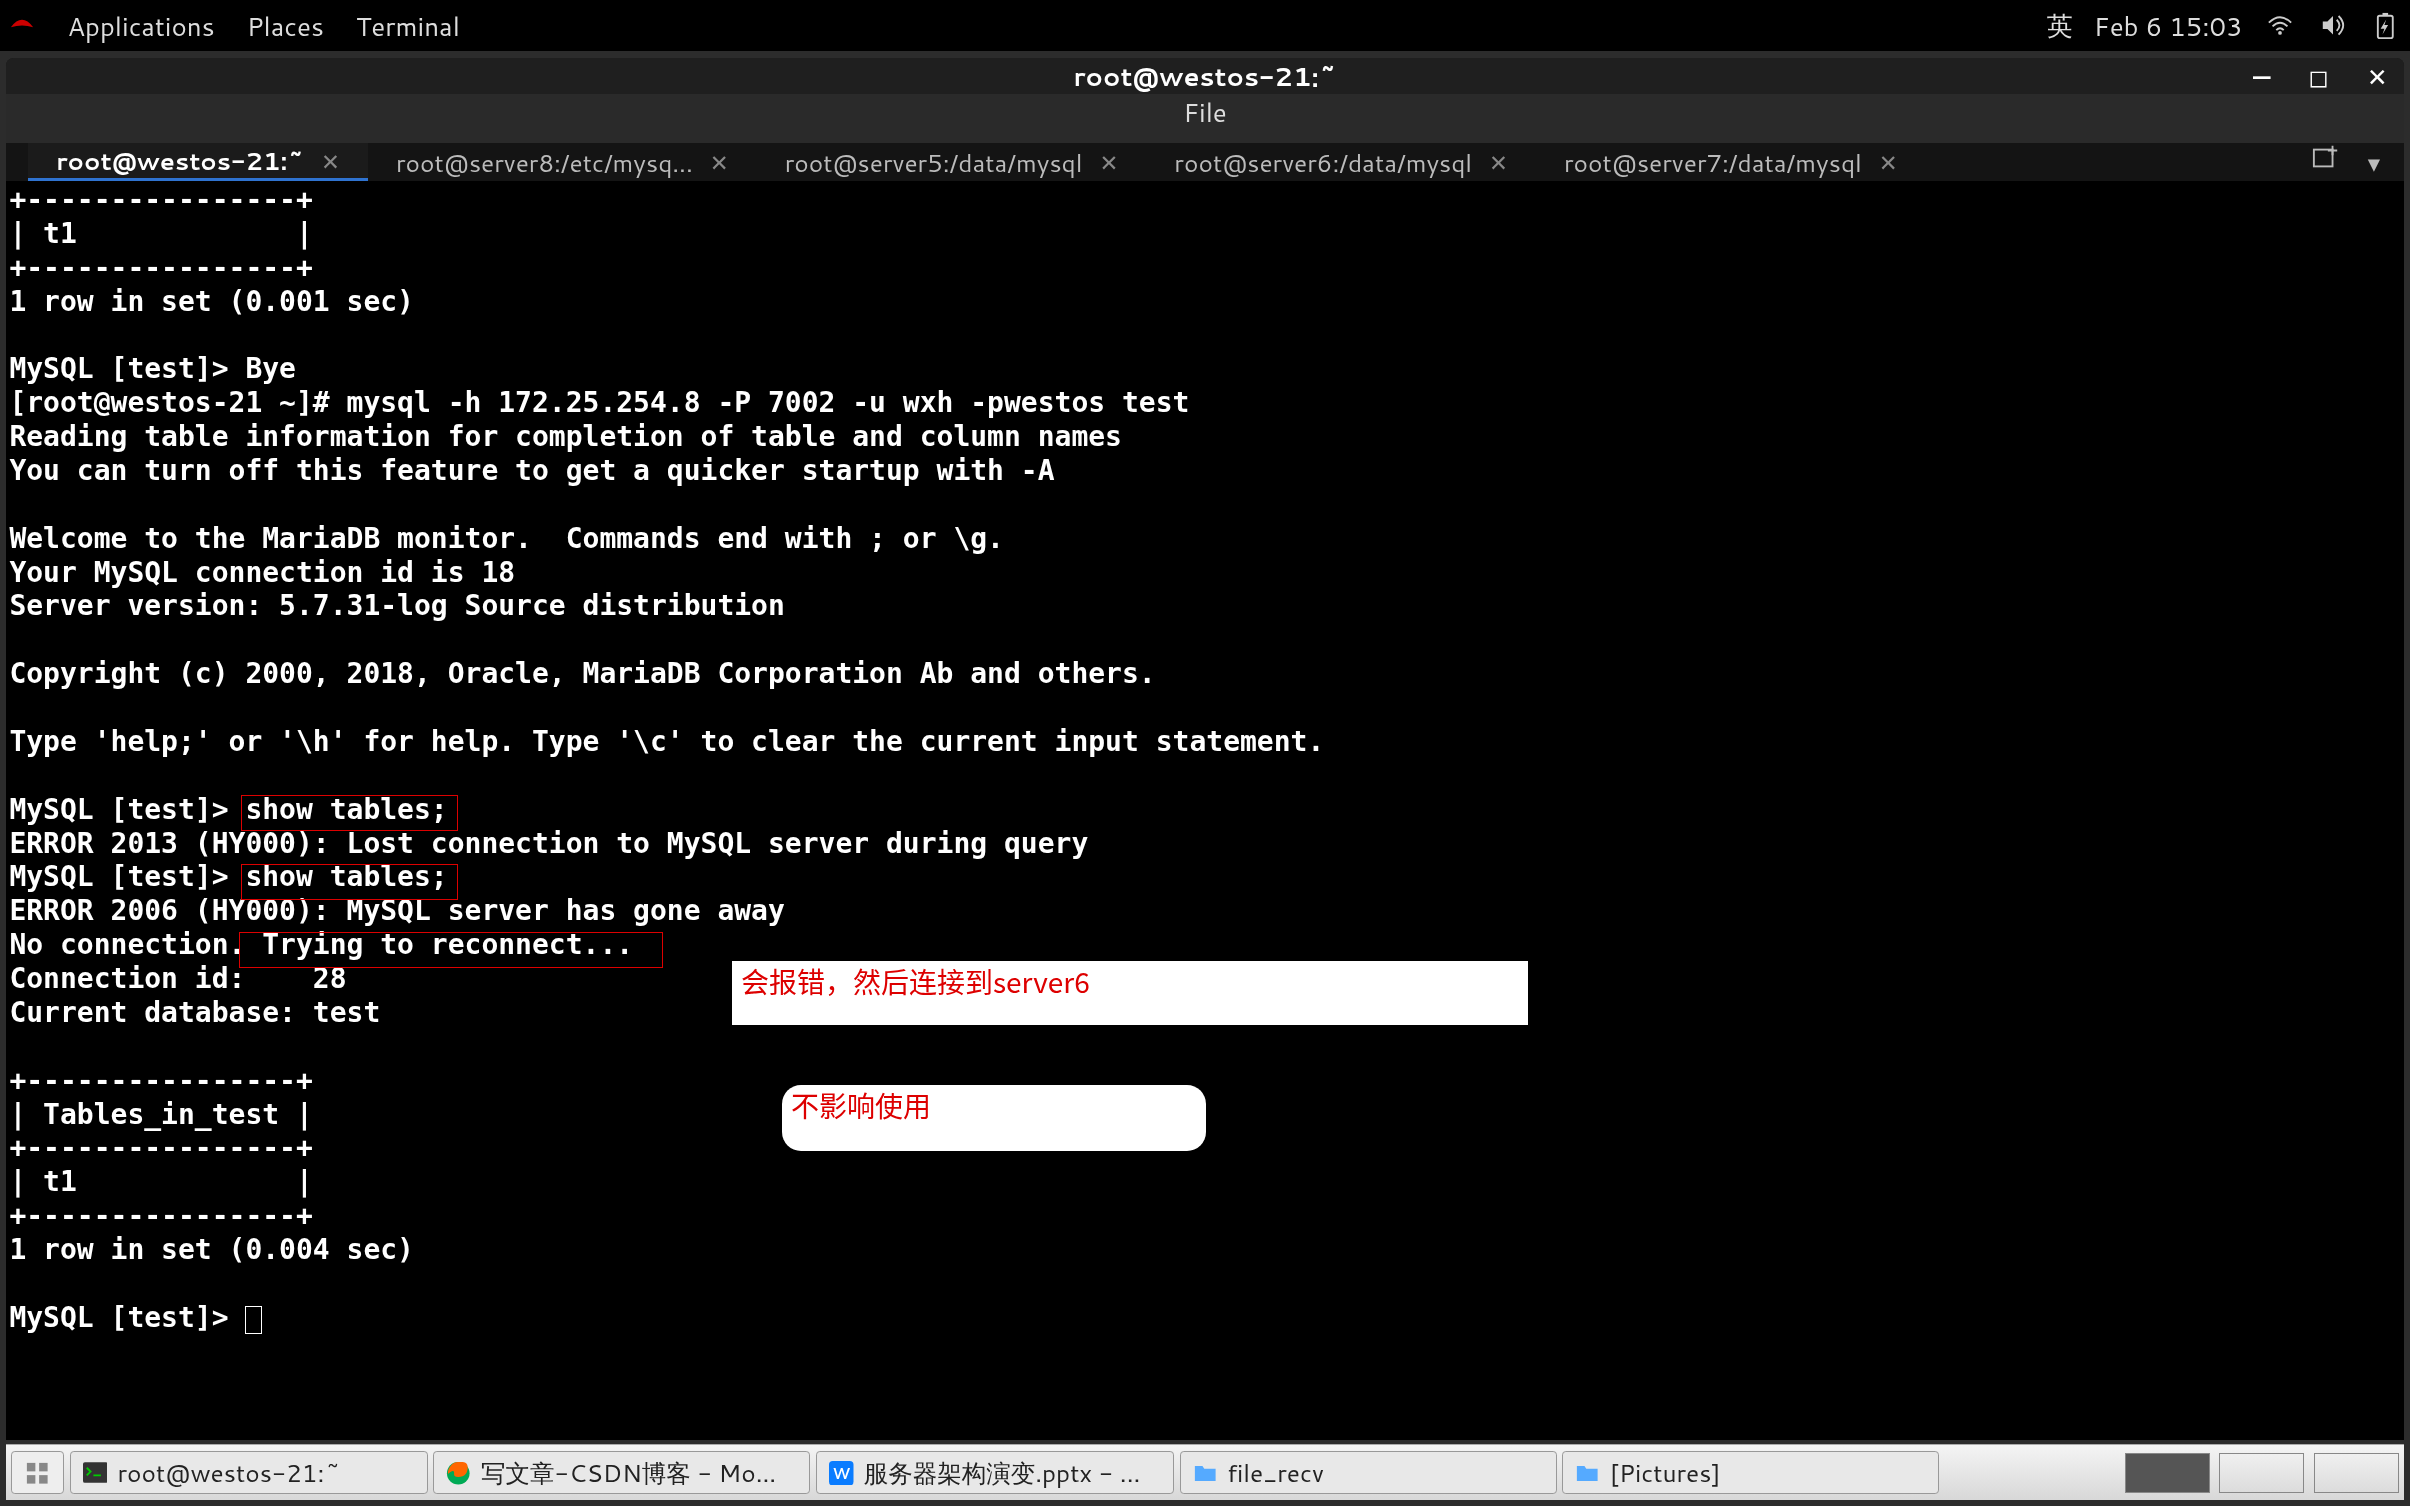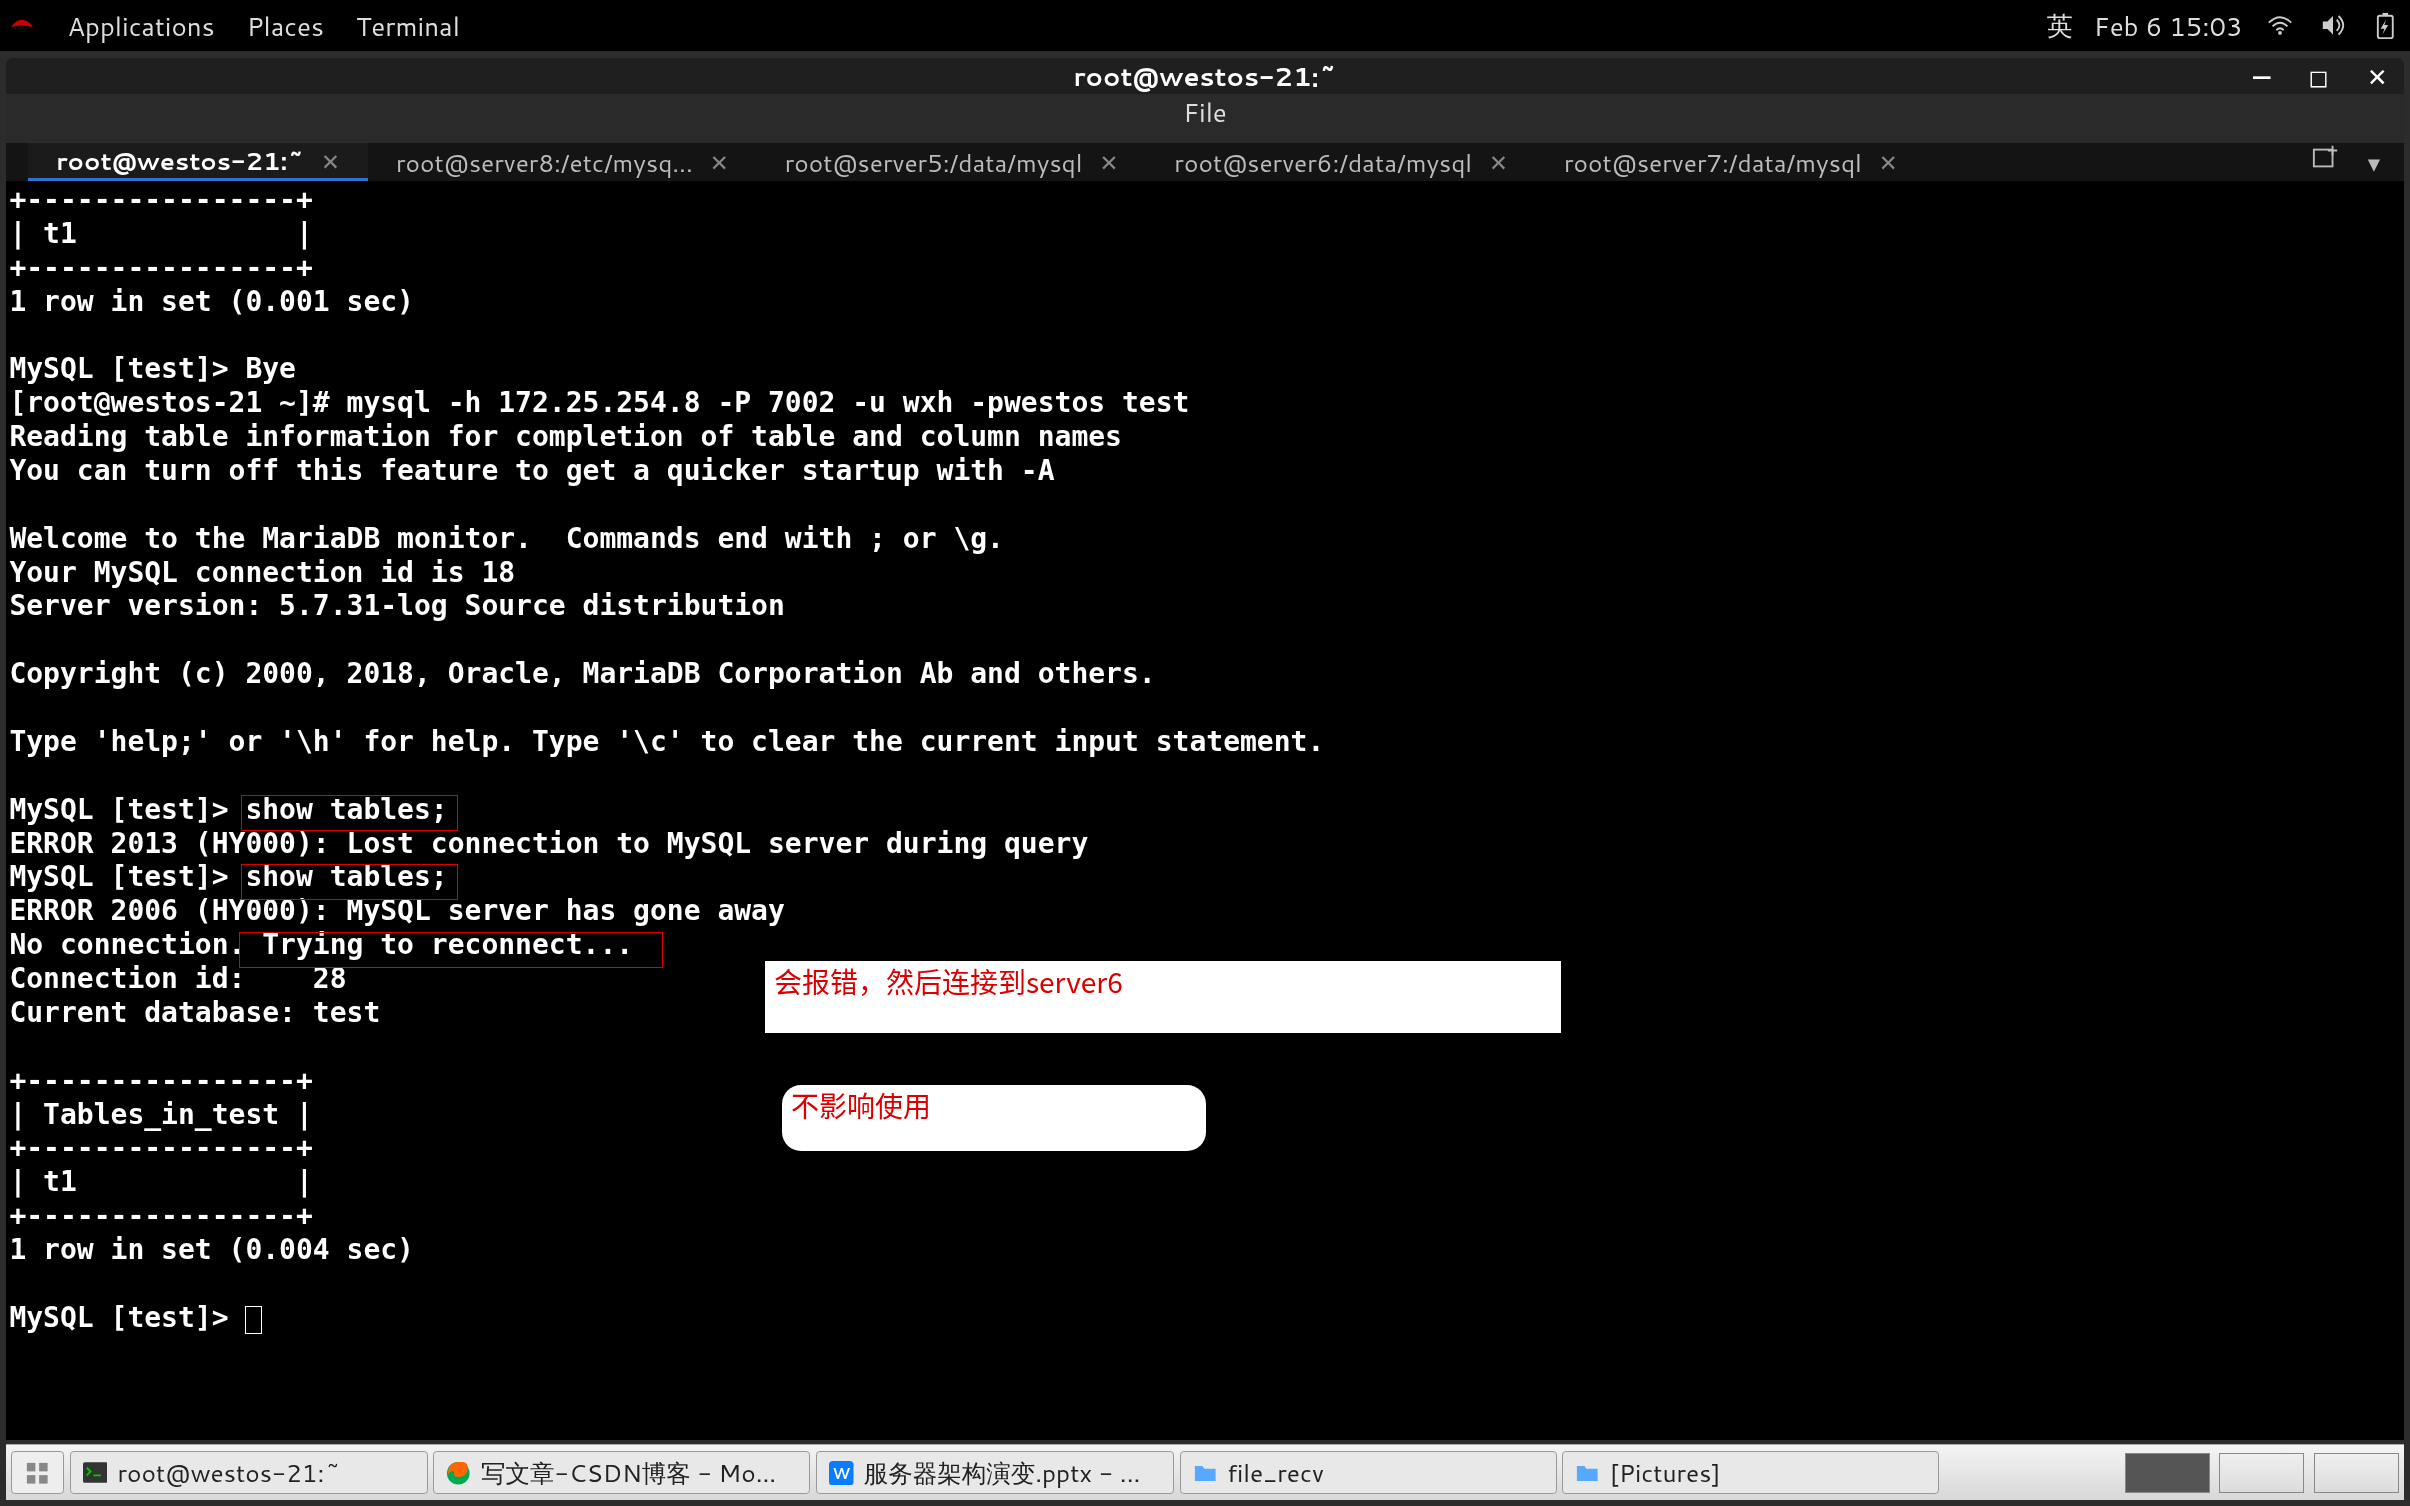--- a/index.html
+++ b/index.html
@@ -255,21 +255,21 @@
       <span>▾</span>
     </div>
   </div>
 
   <div class="term" id="term"><div>+----------------+</div><div>| t1             |</div><div>+----------------+</div><div>1 row in set (0.001 sec)</div><div>&nbsp;</div><div>MySQL [test]&gt; Bye</div><div>[root@westos-21 ~]# mysql -h 172.25.254.8 -P 7002 -u wxh -pwestos test</div><div>Reading table information for completion of table and column names</div><div>You can turn off this feature to get a quicker startup with -A</div><div>&nbsp;</div><div>Welcome to the MariaDB monitor.  Commands end with ; or \g.</div><div>Your MySQL connection id is 18</div><div>Server version: 5.7.31-log Source distribution</div><div>&nbsp;</div><div>Copyright (c) 2000, 2018, Oracle, MariaDB Corporation Ab and others.</div><div>&nbsp;</div><div>Type 'help;' or '\h' for help. Type '\c' to clear the current input statement.</div><div>&nbsp;</div><div>MySQL [test]&gt; show tables;</div><div>ERROR 2013 (HY000): Lost connection to MySQL server during query</div><div>MySQL [test]&gt; show tables;</div><div>ERROR 2006 (HY000): MySQL server has gone away</div><div>No connection. Trying to reconnect...</div><div>Connection id:    28</div><div>Current database: test</div><div>&nbsp;</div><div>+----------------+</div><div>| Tables_in_test |</div><div>+----------------+</div><div>| t1             |</div><div>+----------------+</div><div>1 row in set (0.004 sec)</div><div>&nbsp;</div><div>MySQL [test]&gt; <span class="cursor"></span></div>
     
     
     <div class="redbox" style="left:235px; top:614px; width:217px; height:36px;"></div>
     <div class="redbox" style="left:235px; top:683px; width:217px; height:36px;"></div>
     <div class="redbox" style="left:233px; top:751px; width:424px; height:36px;"></div>
-    <div class="whitebox" style="left:759px; top:780px; width:796px; height:72px;"><span>会报错，然后连接到server6</span></div>
+    <div class="whitebox" style="left:726px; top:780px; width:796px; height:64px;"><span>会报错，然后连接到server6</span></div>
     <div class="whitebox" style="left:776px; top:904px; width:424px; height:66px;border-radius:19px;"><span>不影响使用</span></div>
   </div>
 </div>
 
 <div class="taskbar">
   <div class="task-corner">
     <svg width="24.5" height="24.5" viewBox="0 0 26 26">
         <rect x="2" y="2" width="9" height="9" fill="#888"></rect>
         <rect x="15" y="2" width="9" height="9" fill="#888"></rect>
         <rect x="2" y="15" width="9" height="9" fill="#888"></rect>

